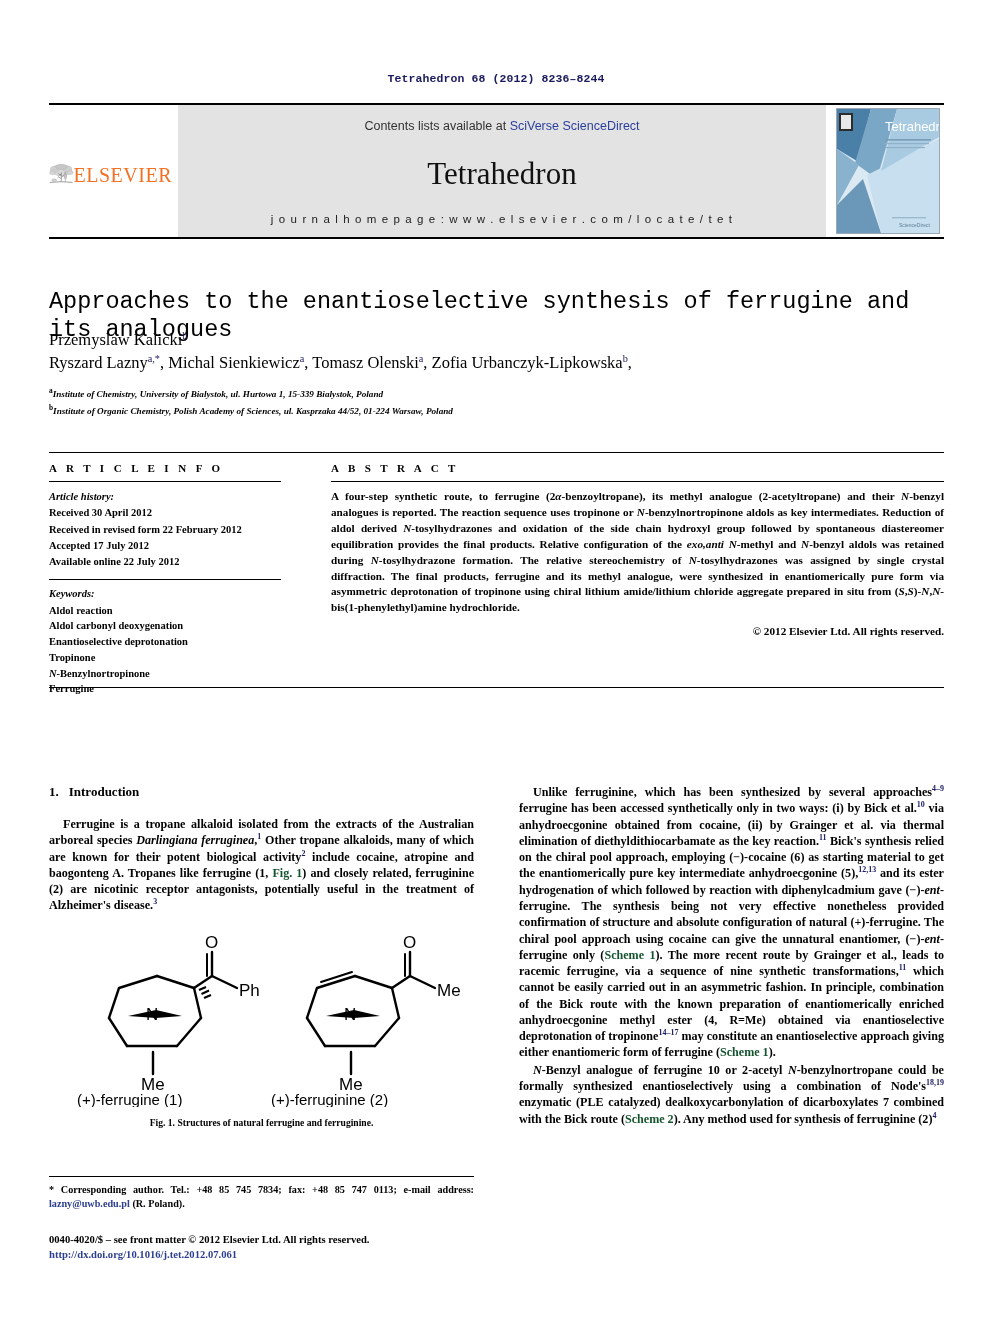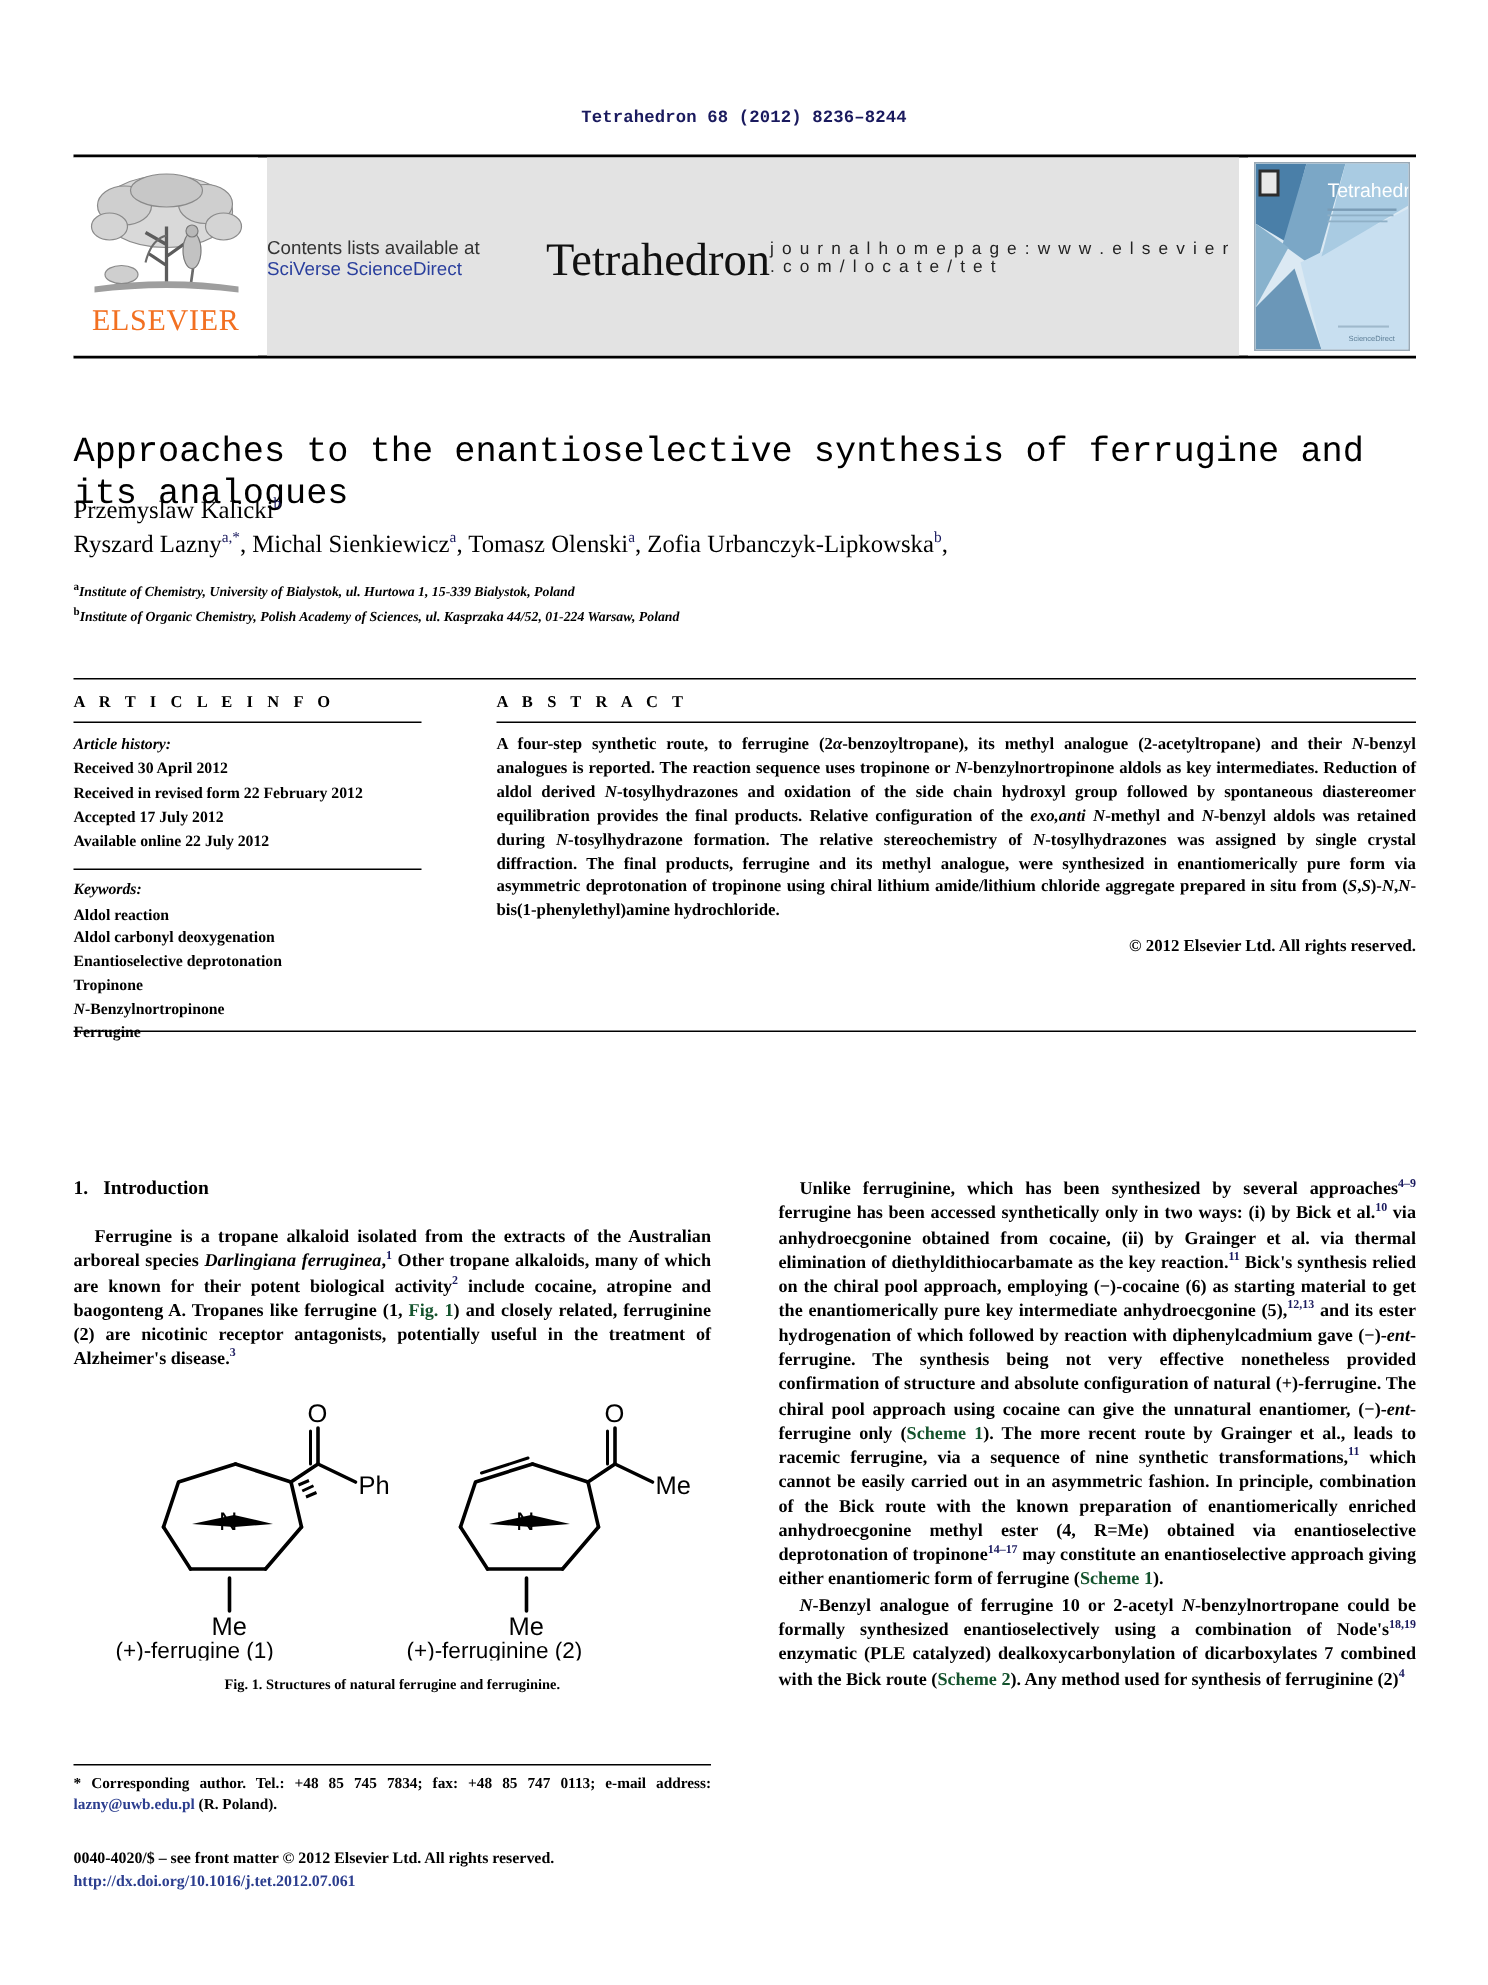--- a/index.html
+++ b/index.html
@@ -47,41 +47,41 @@
     border-bottom: 2.5px solid #000;
     height: 132px;
     box-sizing: content-box;
     display: flex;
     align-items: stretch;
   }
   .elsevier-block {
     width: 123px;
     flex: 0 0 123px;
     display: flex;
-    flex-direction: column;
+    flex-direction: row;
     align-items: center;
     justify-content: flex-start;
     padding-top: 6px;
     box-sizing: border-box;
     background: #fff;
   }
   .tree-svg { display:block; }
   .elsevier-word {
     font-family: "Liberation Serif", serif;
     color: #F27021;
     font-size: 20px;
     letter-spacing: 0.5px;
     line-height: 1;
     margin-top: 1px;
   }
   .center-block {
     flex: 1 1 auto;
     background: #e3e3e3;
     display: flex;
-    flex-direction: row;
+    flex-direction: column;
     align-items: center;
     justify-content: space-between;
     padding: 14px 0 12px 0;
     box-sizing: border-box;
     margin: 0 6px;
   }
   .contents-line {
     font-family: "Liberation Sans", sans-serif;
     font-size: 12.5px;
     color: #333;

